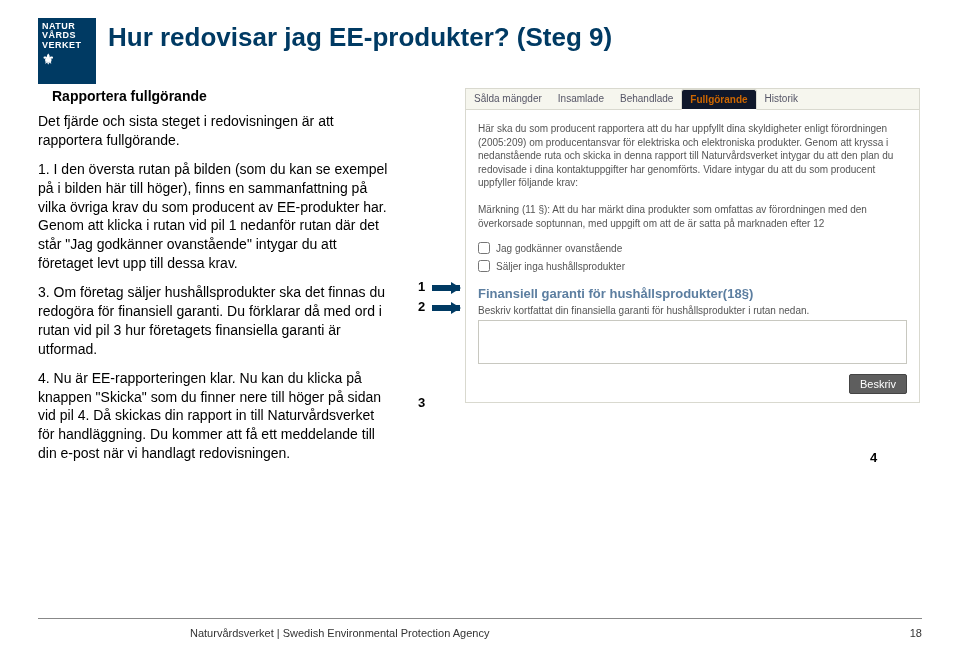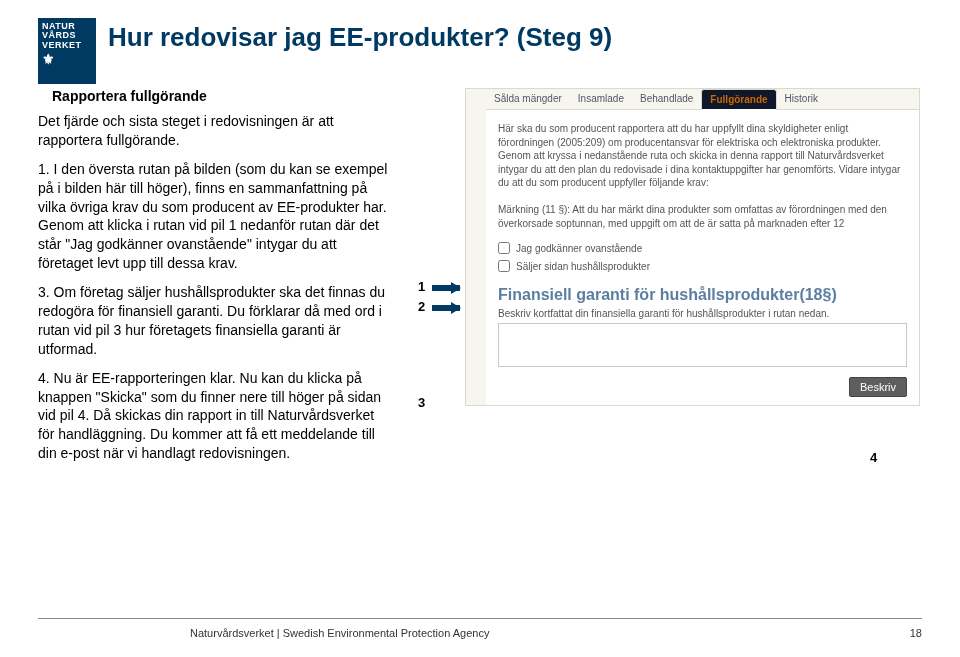--- a/index.html
+++ b/index.html
@@ -88,21 +88,20 @@
 
   .screenshot {
     position: absolute;
     top: 88px; left: 465px;
     width: 455px;
     border: 1px solid #d9d9cf;
     background: #f6f6ee;
     font-family: Arial, sans-serif;
     font-size: 10px;
     color: #555;
-    padding-left: 20px;
   }
   .tabs { display: flex; background: #f6f6ee; border-bottom: 1px solid #d9d9cf; }
   .tab {
     padding: 4px 8px;
     cursor: pointer;
     color: #556;
     background: #f6f6ee;
   }
   .tab.active {
     background: #0f172a;
@@ -113,21 +112,21 @@
     margin-bottom: -1px;
     border-top-left-radius: 3px;
     border-top-right-radius: 3px;
   }
   .panel { background: #fff; padding: 12px 12px 8px 12px; border-top: none; }
   .info { font-size: 10px; line-height: 1.35; color: #555; margin-bottom: 12px; }
   .chk-row { margin: 6px 0; display: flex; align-items: flex-end; gap: 6px; }
   .chk-row input { width: 12px; height: 12px; }
   .section-head {
     color: #5c7ea0;
-    font-size: 16px;
+    font-size: 13px;
     font-weight: bold;
     margin: 14px 0 4px 0;
   }
   .textarea {
     width: 100%;
     height: 44px;
     background: #fff;
     border: 1px solid #c8c8c0;
     margin-top: 4px;
   }
@@ -198,21 +197,21 @@
       <div class="info" style="white-space:pre-line;">Här ska du som producent rapportera att du har uppfyllt dina skyldigheter enligt förordningen (2005:209) om producentansvar för elektriska och elektroniska produkter. Genom att kryssa i nedanstående ruta och skicka in denna rapport till Naturvårdsverket intygar du att den plan du redovisade i dina kontaktuppgifter har genomförts. Vidare intygar du att du som producent uppfyller följande krav:
 
 Märkning (11 §): Att du har märkt dina produkter som omfattas av förordningen med den överkorsade soptunnan, med uppgift om att de är satta på marknaden efter 12</div>
 
       <div class="chk-row">
         <input type="checkbox" style="">
         <span>Jag godkänner ovanstående</span>
       </div>
       <div class="chk-row">
         <input type="checkbox" style="">
-        <span>Säljer sidan hushållsprodukter</span>
+        <span>Säljer inga hushållsprodukter</span>
       </div>
 
       <div class="section-head">Finansiell garanti för hushållsprodukter(18§)</div>
       <div>Beskriv kortfattat din finansiella garanti för hushållsprodukter i rutan nedan.</div>
       <div class="textarea"></div>
 
       <div class="submit-row">
         <button class="submit-btn">Beskriv</button>
       </div>
     </div>

